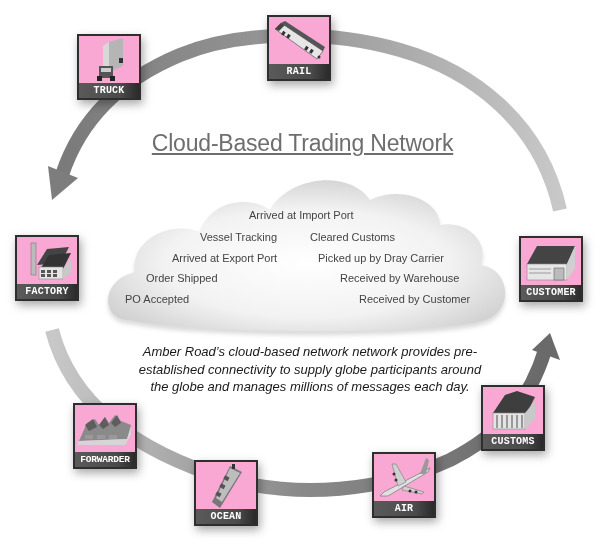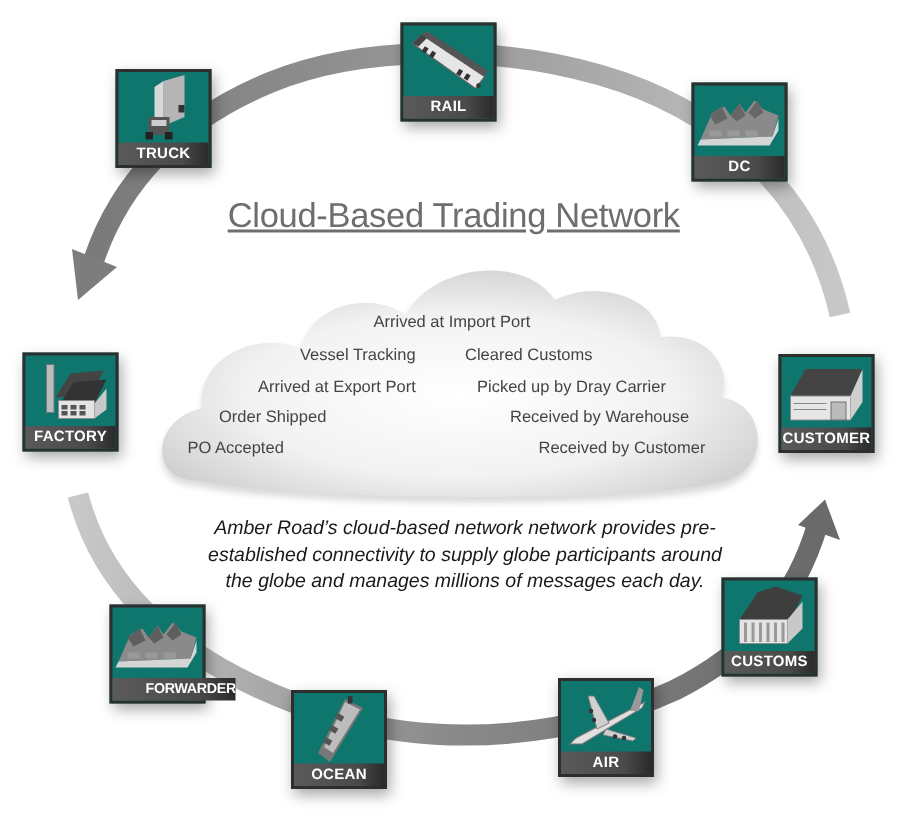--- a/index.html
+++ b/index.html
@@ -5,27 +5,27 @@
   html, body { margin: 0; padding: 0; background: #ffffff; }
   body { width: 605px; height: 545px; position: relative; overflow: hidden;
          font-family: "Liberation Sans", sans-serif; }
   #stage { position: absolute; left: 0; top: 0; width: 605px; height: 545px; }
   .title { position: absolute; left: 0; width: 605px; top: 130px; text-align: center;
            font-size: 23px; color: #6e6e6e; letter-spacing: -0.2px; text-decoration: underline; }
   .cloud-label { position: absolute; font-size: 11px; color: #444; white-space: nowrap; }
   .caption { position: absolute; left: 110px; width: 400px; top: 343px; text-align: center;
              font-style: italic; font-size: 13px; line-height: 17.5px; color: #1a1a1a; }
   .node { position: absolute; width: 64px; height: 66px; border: 2px solid #2e2e2e;
-          background: #0f766e; box-shadow: 2px 4px 9px rgba(0,0,0,0.35); box-sizing: border-box; }
+          background: #f9a8d4; box-shadow: 2px 4px 9px rgba(0,0,0,0.35); box-sizing: border-box; font-family: Liberation Mono, monospace; }
   .node .icon { position: absolute; left: 0; top: 0; width: 60px; height: 48px; }
   .node .lbl { position: absolute; left: 0; bottom: 0; width: 100%; height: 15px;
                background: linear-gradient(90deg, #5a5a5a 0%, #4a4a4a 70%, #2a2a2a 100%);
                color: #fff; font-weight: bold; font-size: 10px; line-height: 15px; text-align: center;
                letter-spacing: 0.2px; white-space: nowrap; overflow: hidden; }
-  .node.wide .lbl { font-size: 9.5px; letter-spacing: -0.2px; padding-left: 22px; }
+  .node.wide .lbl { font-size: 9.5px; letter-spacing: -0.2px; }
 </style>
 </head>
 <body>
 
 <div id="stage">
   <svg width="605" height="545" style="position:absolute;left:0;top:0">
     <defs>
       <radialGradient id="cloudGrad" cx="50%" cy="55%" r="60%">
         <stop offset="0%" stop-color="#ffffff"></stop>
         <stop offset="60%" stop-color="#f2f2f2"></stop>
@@ -71,21 +71,21 @@
   <div class="cloud-label" style="left:340px;top:272px">Received by Warehouse</div>
   <div class="cloud-label" style="left:125px;top:293px">PO Accepted</div>
   <div class="cloud-label" style="left:359px;top:293px">Received by Customer</div>
 
   <div class="caption">
     <div>Amber Road’s cloud-based network network provides pre-</div>
     <div>established connectivity to supply globe participants around</div>
     <div>the globe and manages millions of messages each day.</div>
   </div>
 
-  <div class="node" style="left:77px;top:46px">
+  <div class="node" style="left:77px;top:34px">
     <svg class="icon" viewBox="0 0 60 48">
       <polygon points="30,6 44,2 44,30 30,36" fill="#b5b5b5"></polygon>
       <polygon points="24,10 30,6 30,36 24,38" fill="#d8d8d8"></polygon>
       <rect x="20" y="30" width="14" height="12" fill="#555"></rect>
       <rect x="22" y="32" width="10" height="4" fill="#ccc"></rect>
       <rect x="18" y="40" width="5" height="5" fill="#222"></rect>
       <rect x="31" y="40" width="5" height="5" fill="#222"></rect>
       <rect x="40" y="22" width="4" height="5" fill="#333"></rect>
     </svg>
     <div class="lbl">TRUCK</div>
@@ -98,33 +98,20 @@
       <polygon points="12,6 16,4 56,30 54,34" fill="#555"></polygon>
       <rect x="13" y="14" width="3" height="4" fill="#333" transform="rotate(33 14 16)"></rect>
       <rect x="18" y="17" width="3" height="4" fill="#333" transform="rotate(33 19 19)"></rect>
       <rect x="36" y="29" width="3" height="4" fill="#333" transform="rotate(33 37 31)"></rect>
       <rect x="41" y="32" width="3" height="4" fill="#333" transform="rotate(33 42 34)"></rect>
       <circle cx="50" cy="40" r="1.5" fill="#333"></circle>
     </svg>
     <div class="lbl">RAIL</div>
   </div>
 
-  <div class="node" style="left:461px;top:55px">
-    <svg class="icon" viewBox="0 0 60 48">
-      <polygon points="4,36 12,18 20,14 24,20 30,12 34,18 40,10 46,16 56,20 52,34" fill="#8a8a8a"></polygon>
-      <polygon points="10,20 18,14 22,22 14,26" fill="#666"></polygon>
-      <polygon points="24,20 30,12 34,20 28,24" fill="#666"></polygon>
-      <polygon points="36,18 42,10 46,18 40,22" fill="#666"></polygon>
-      <polygon points="4,36 52,34 56,22 56,30 50,40 2,40" fill="#d5d5d5"></polygon>
-      <rect x="10" y="30" width="8" height="4" fill="#999"></rect>
-      <rect x="22" y="30" width="8" height="4" fill="#999"></rect>
-      <rect x="34" y="30" width="8" height="4" fill="#999"></rect>
-    </svg>
-    <div class="lbl">DC</div>
-  </div>
 
   <div class="node" style="left:15px;top:235px">
     <svg class="icon" viewBox="0 0 60 48">
       <rect x="14" y="6" width="5" height="32" fill="#bbb" stroke="#777" stroke-width="0.6"></rect>
       <polygon points="20,28 30,12 52,10 44,26" fill="#444"></polygon>
       <polygon points="22,34 32,18 54,16 46,32" fill="#333"></polygon>
       <rect x="22" y="30" width="24" height="12" fill="#e4e4e4" stroke="#888" stroke-width="0.6"></rect>
       <polygon points="46,32 54,22 54,36 46,42" fill="#c8c8c8"></polygon>
       <rect x="24" y="33" width="4" height="3" fill="#555"></rect>
       <rect x="30" y="33" width="4" height="3" fill="#555"></rect>

